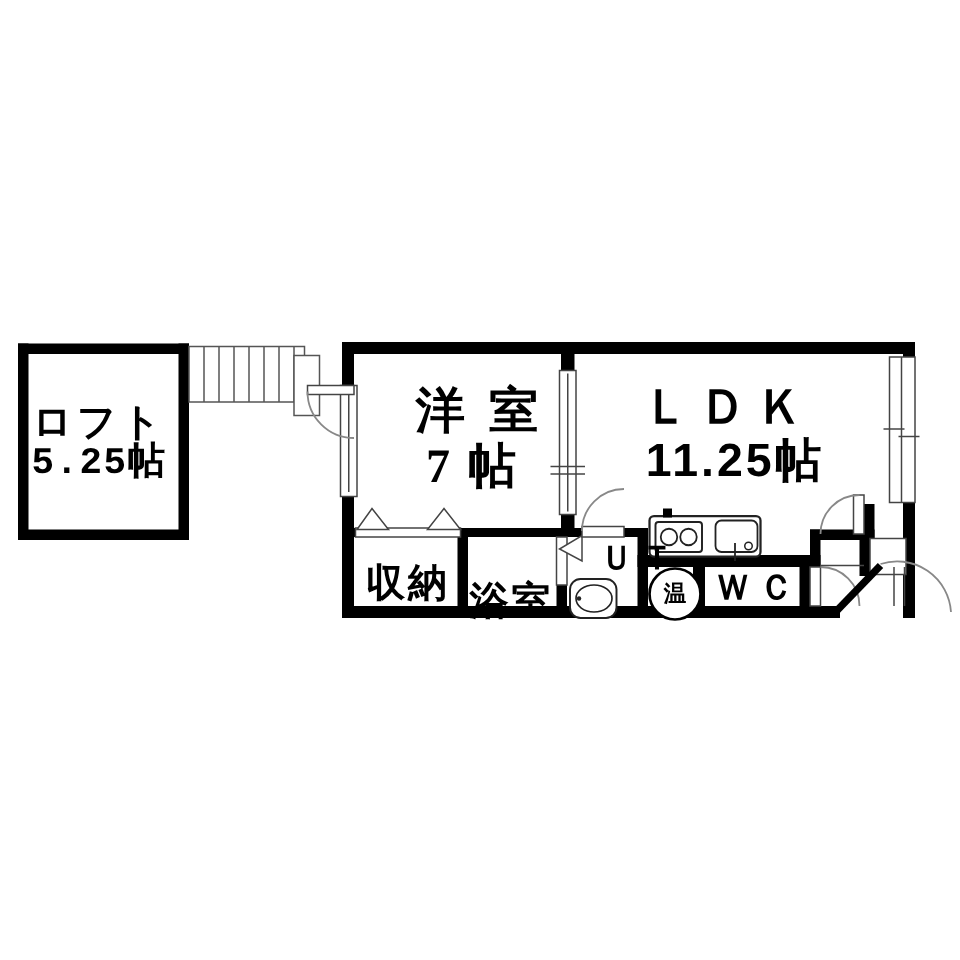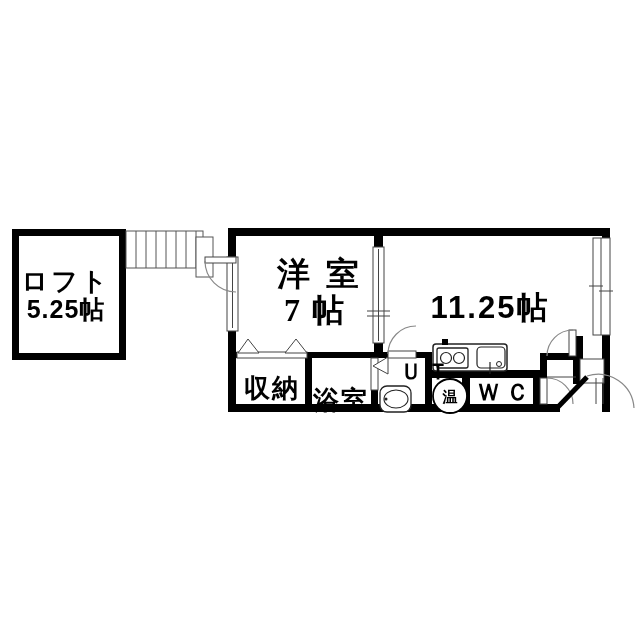--- a/index.html
+++ b/index.html
@@ -2,21 +2,21 @@
 <html><head>
 <meta charset="utf-8">
 <style>
   html,body{margin:0;padding:0;background:#ffffff;}
   #canvas{position:relative;width:640px;height:640px;background:#ffffff;overflow:hidden;
           font-family:"Liberation Sans","DejaVu Sans",sans-serif;}
   #plan-svg{position:absolute;left:0;top:0;}
   .lbl{position:absolute;transform:translate(-50%,-50%);color:#000;font-weight:bold;
        white-space:nowrap;line-height:1;}
   .lbl-loft      {left:66px; top:281px; font-size:26px; letter-spacing:3px;}
-  .lbl-loft-area {left:66px; top:309px; font-size:25px; letter-spacing:1px;}
+  .lbl-loft-area {left:66px; top:309px; font-size:25px; letter-spacing:1px;font-family:Liberation Mono, monospace;}
   .lbl-western   {left:306px;top:273px; font-size:33px; letter-spacing:16px; margin-left:20px;}
   .lbl-western-a {left:314px;top:310px; font-size:32px; letter-spacing:12px; margin-left:6px;font-family:Liberation Serif, serif;}
   .lbl-ldk       {left:482px;top:271px; font-size:32px; letter-spacing:6px;  margin-left:3px;}
   .lbl-ldk-area  {left:490px;top:307px; font-size:31px; letter-spacing:2px;text-align:right;}
   .lbl-storage   {left:272px;top:388px; font-size:26px; letter-spacing:2px;}
   .lbl-bath      {left:341px;top:400px; font-size:26px; letter-spacing:2px;}
   .lbl-ut        {left:425px;top:372px; font-size:22px; letter-spacing:5px; margin-left:2px;}
   .lbl-heater    {left:450px;top:396px; font-size:15px;}
   .lbl-wc        {left:503px;top:392px; font-size:23px; letter-spacing:6px; margin-left:3px;}
 </style>
@@ -161,19 +161,20 @@
       <circle cx="386" cy="399" r="1.5" fill="#222"></circle>
     </g>
 
     <circle cx="450" cy="396" r="17" fill="#fff" stroke="#000" stroke-width="1.8"></circle>
   </svg>
 
   <div class="lbl lbl-loft">ロフト</div>
   <div class="lbl lbl-loft-area">5.25帖</div>
   <div class="lbl lbl-western">洋室</div>
   <div class="lbl lbl-western-a">7帖</div>
+  <div class="lbl lbl-ldk">ＬＤＫ</div>
   <div class="lbl lbl-ldk-area">11.25帖</div>
   <div class="lbl lbl-storage">収納</div>
   <div class="lbl lbl-bath">浴室</div>
   <div class="lbl lbl-ut">ＵＴ</div>
   <div class="lbl lbl-heater">温</div>
   <div class="lbl lbl-wc">ＷＣ</div>
 </div>
 
 </body></html>

